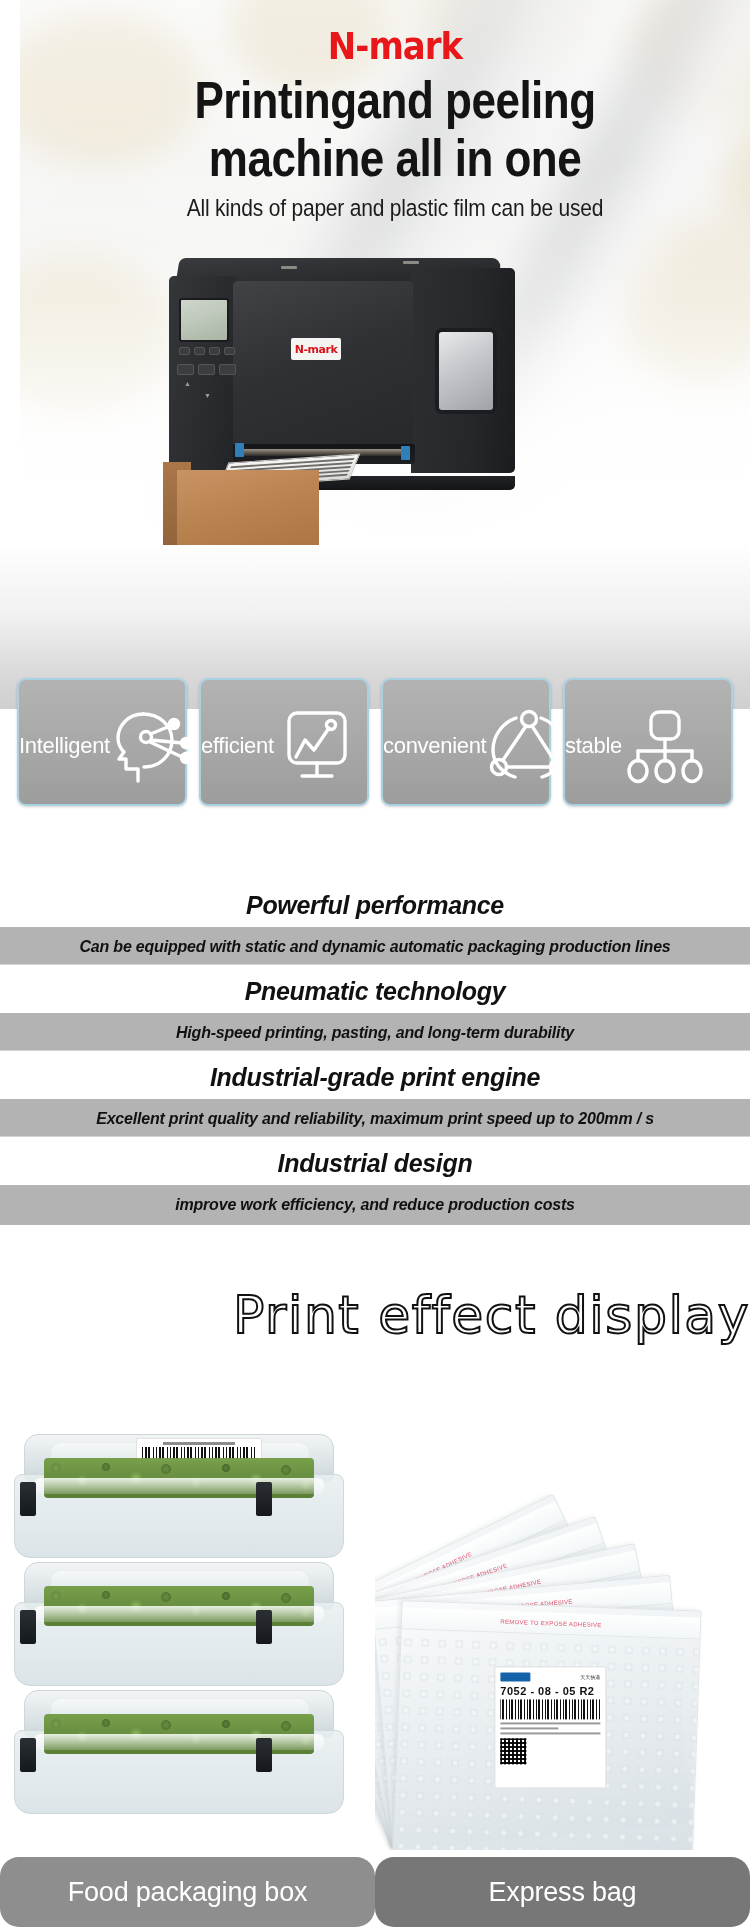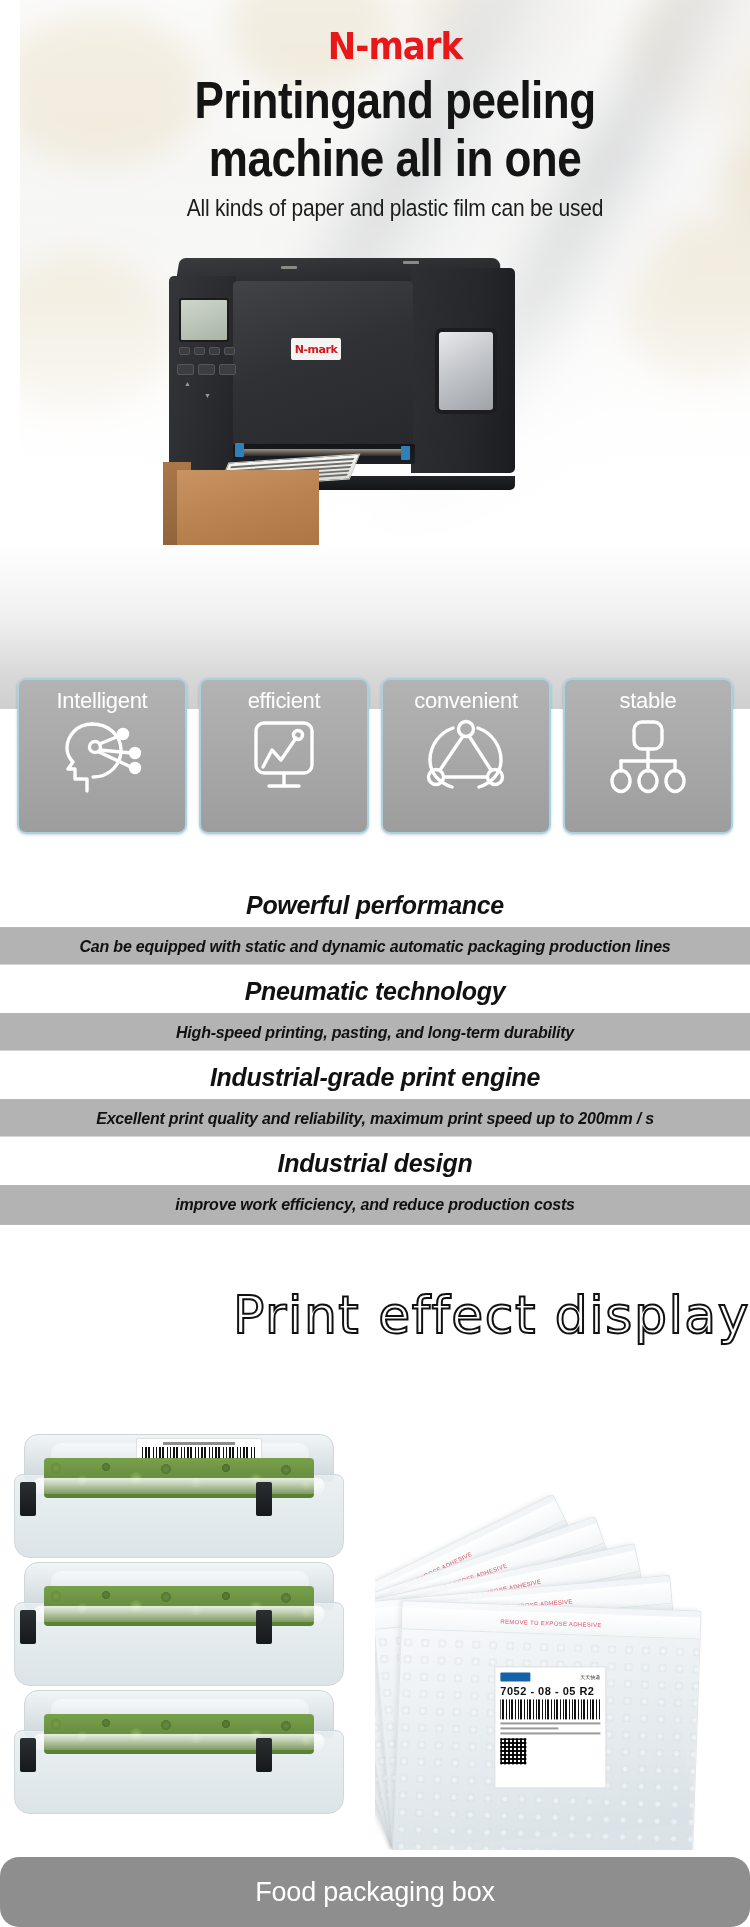--- a/index.html
+++ b/index.html
@@ -158,25 +158,25 @@
   
   .cards-band {
     position: absolute; top: 545px; left: 0; width: 750px; height: 164px;
     background: linear-gradient(180deg, #fefefe 0%, #f0f0f0 45%, #d9d9d9 78%, #cfcfcf 100%);
   }
   .cards {
     position: absolute; top: 133px; left: 0; width: 750px;
     display: flex; justify-content: center; gap: 12px;
   }
   .card {
-    width: 170px; height: 156px;
+    width: 170px; height: 128px;
     background: linear-gradient(180deg, #b3b3b3 0%, #a7a7a7 55%, #9d9d9d 100%);
     border: 2px solid #a8d2e2;
     border-radius: 9px;
-    display: flex; flex-direction: column; align-items: center;
+    display: flex; flex-direction: row; align-items: center;
     padding-top: 7px;
     box-shadow: 0 1px 3px rgba(0,0,0,.18);
   }
   .card-label {
     color: #ffffff; font-size: 22px; letter-spacing: -.3px;
     font-family: "Liberation Sans", sans-serif; line-height: 28px;
   }
   .card-icon { margin-top: 2px; }
   .card-icon svg { display: block; }
 
@@ -572,15 +572,16 @@
           </div>
         </div>
 
       </div>
     </div>
 
   </section>
 
   <section class="captions">
     <div class="caption left">Food packaging box</div>
+    <div class="caption right">Express bag</div>
   </section>
 
 </div>
 
 </body></html>

